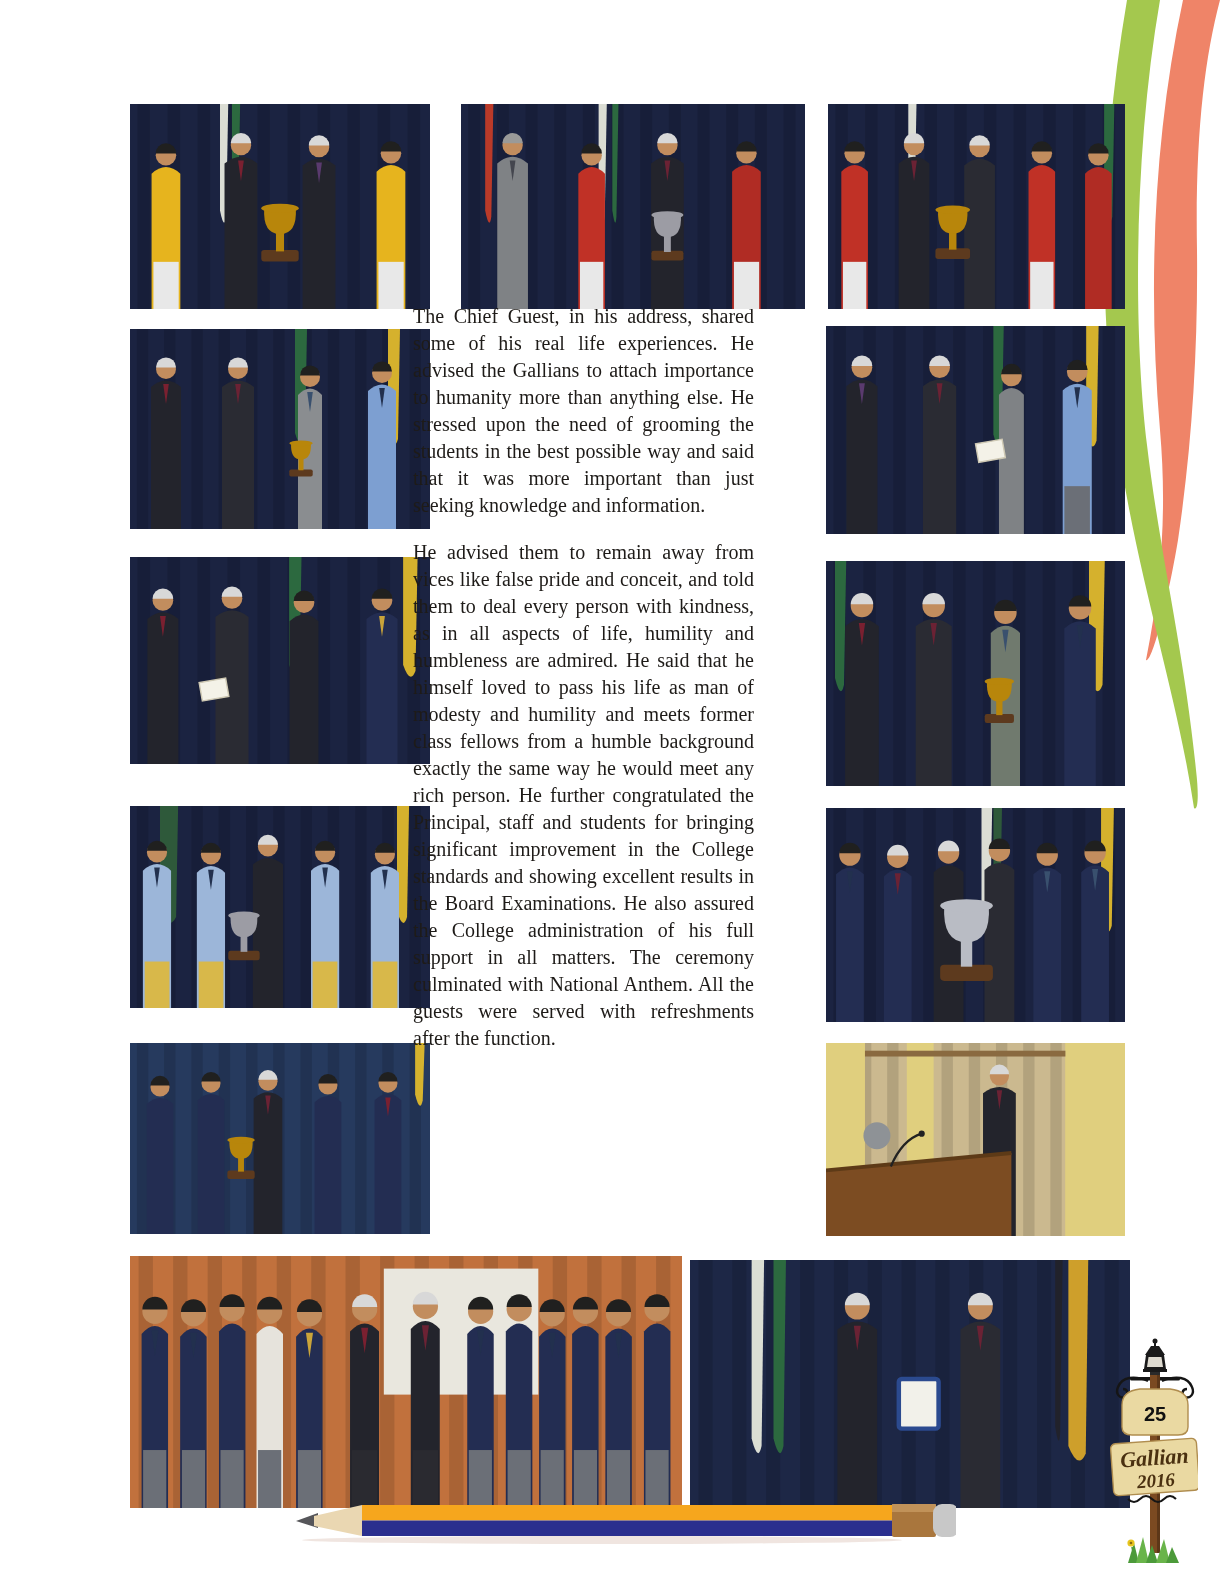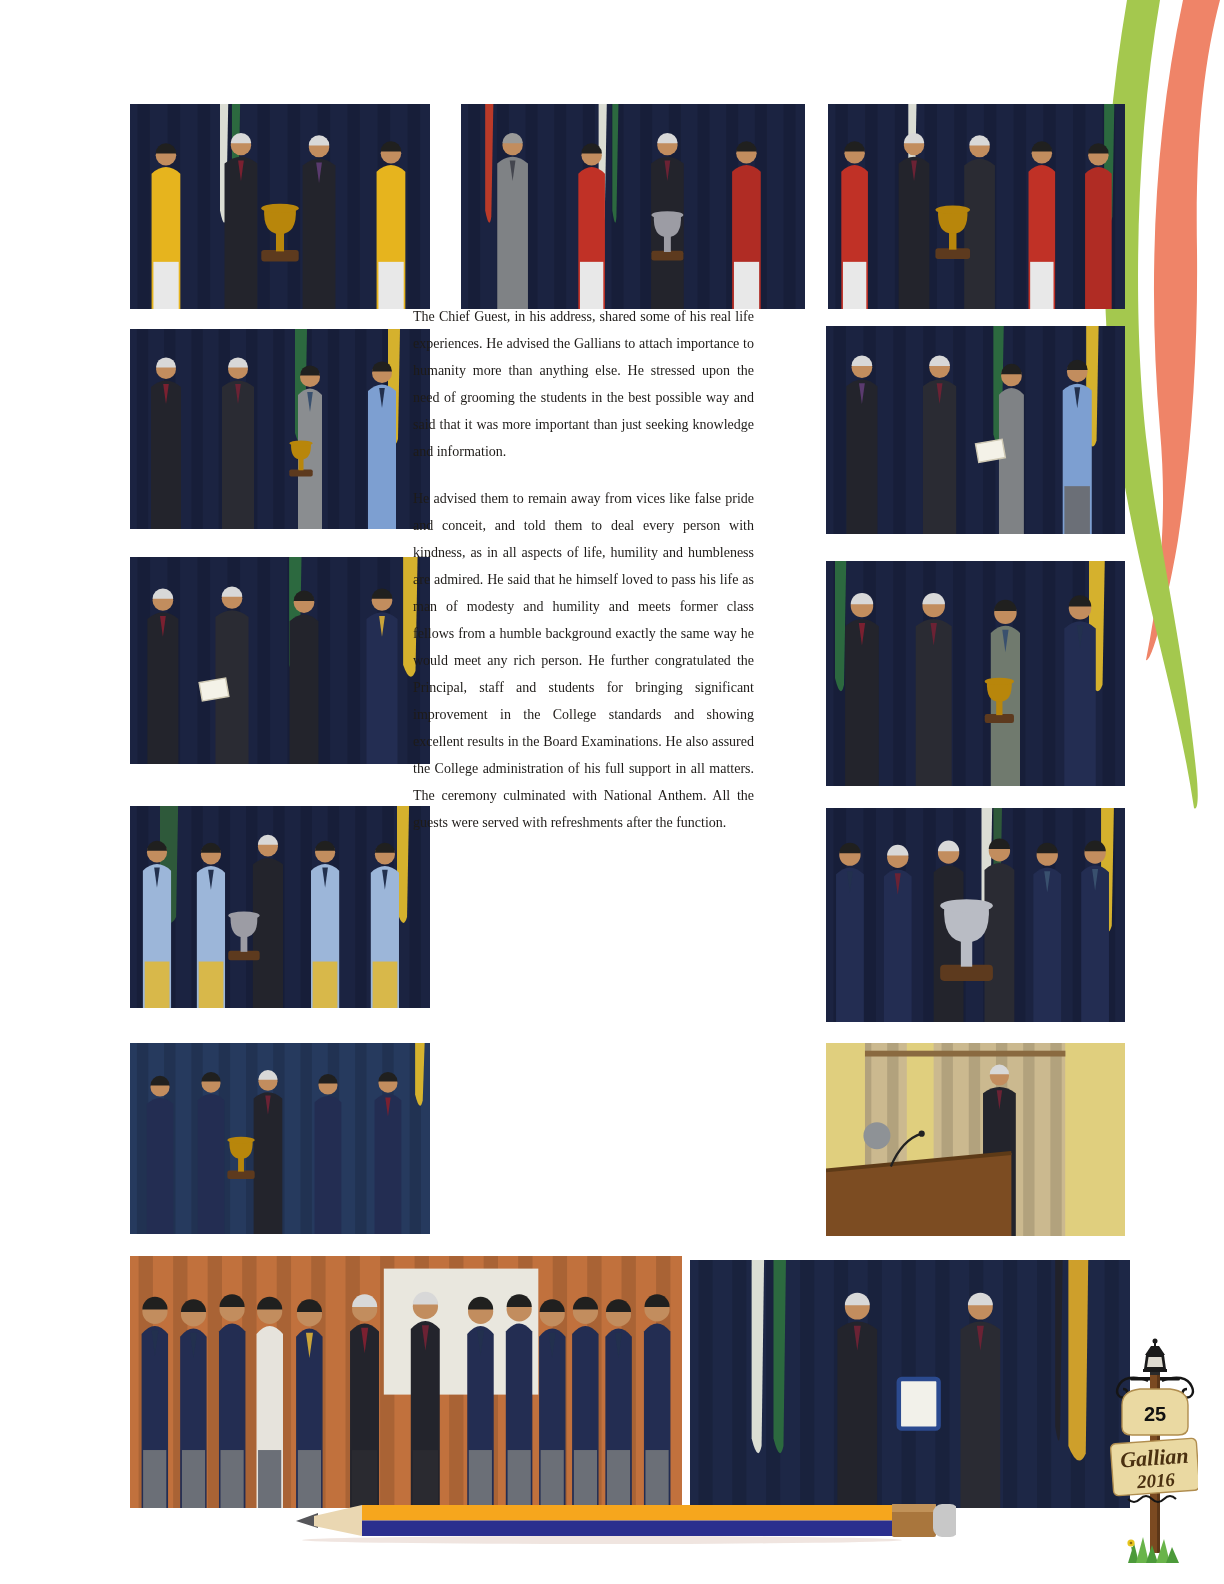--- a/index.html
+++ b/index.html
@@ -16,21 +16,21 @@
   .ph-f{left:90px;top:790px;width:300px;height:202px;}
   .ph-g{left:90px;top:1027px;width:300px;height:191px;}
   .ph-h{left:786px;top:310px;width:299px;height:208px;}
   .ph-i{left:786px;top:545px;width:299px;height:225px;}
   .ph-j{left:786px;top:792px;width:299px;height:214px;}
   .ph-k{left:786px;top:1027px;width:299px;height:193px;}
   .ph-l{left:90px;top:1240px;width:552px;height:252px;}
   .ph-m{left:650px;top:1244px;width:440px;height:248px;}
 
   .article{position:absolute;left:413px;top:303px;width:357px;color:#1e1b18;}
-  .article p{margin:0 16px 20px 0;font-size:14px;line-height:27px;text-align:justify;}
+  .article p{margin:0 16px 20px 0;font-size:20px;line-height:27px;text-align:justify;}
 
   .swoosh{position:absolute;left:1084px;top:0;width:140px;height:820px;}
   .pencil{position:absolute;left:292px;top:1500px;width:664px;height:46px;}
   .signpost{position:absolute;left:1098px;top:1328px;width:100px;height:252px;}
 </style>
 </head>
 <body>
 
 <div class="page">
 

